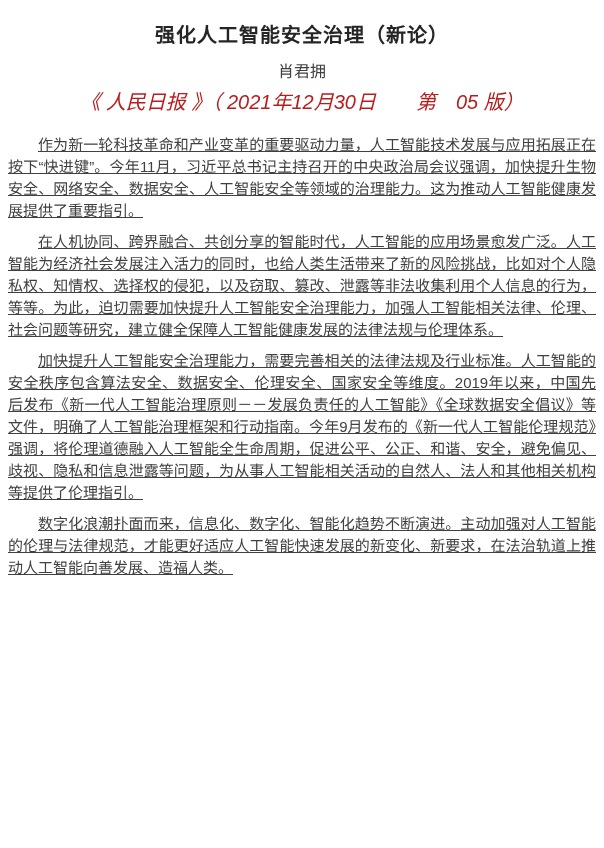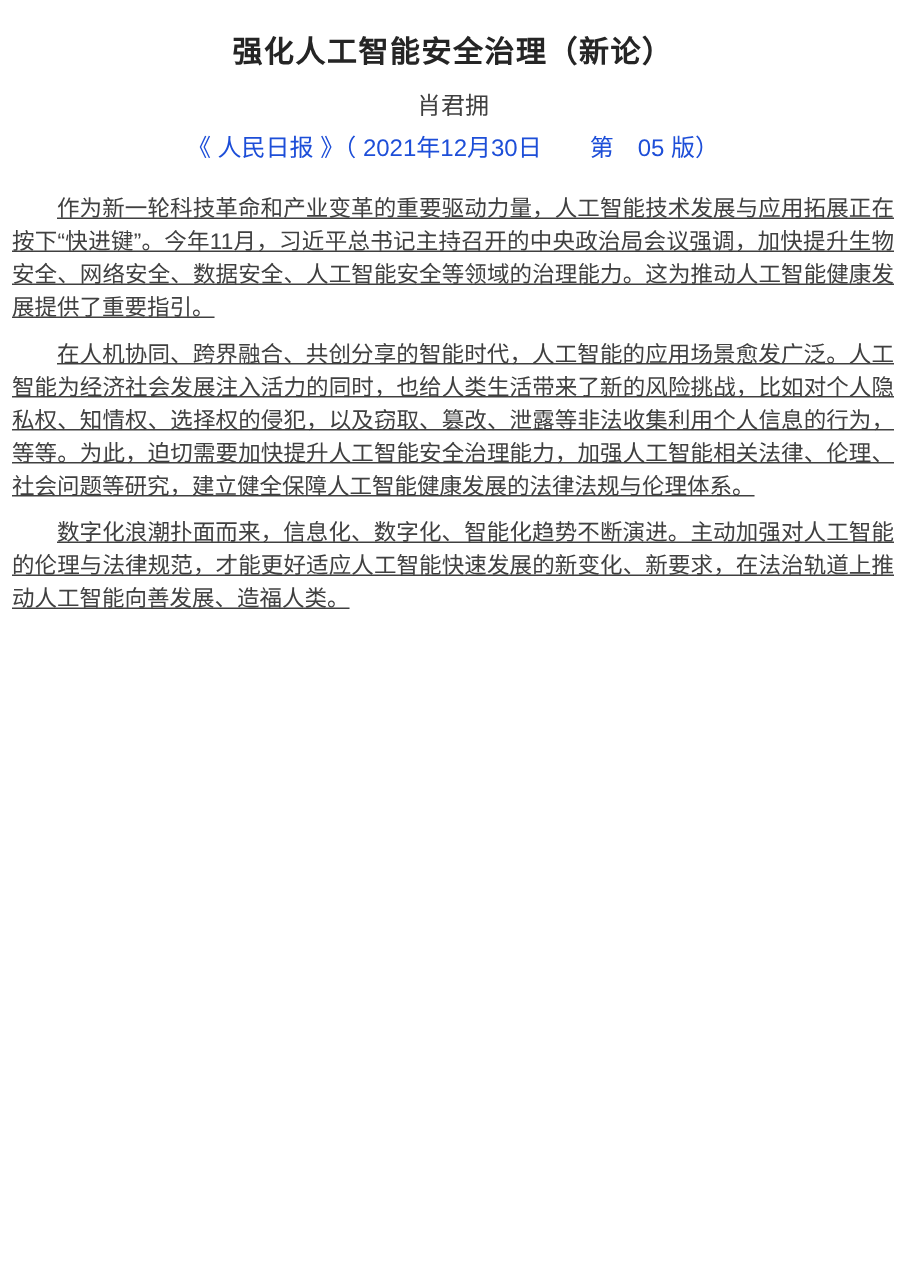--- a/index.html
+++ b/index.html
@@ -30,24 +30,25 @@
   }
   .byline {
     text-align: center;
     font-size: 16px;
     color: #404040;
     margin: 0 0 9px 0;
     line-height: 1.2;
   }
   .source-line {
     text-align: center;
-    font-size: 16px;
-    color: #1d4ed8;
+    font-size: 20px;
+    color: #b91c1c;
     margin: 0 0 20px 0;
     line-height: 1.2;
+    font-style: italic;
   }
   .para {
     margin: 0 0 9px 0;
     font-size: 15px;
     line-height: 22px;
     text-align: justify;
     text-justify: inter-ideograph;
     text-indent: 2em;
     color: #404040;
     text-decoration: underline;
@@ -61,18 +62,19 @@
   <h1 class="title">强化人工智能安全治理（新论）</h1>
 
   <div class="byline">肖君拥</div>
 
   <div class="source-line">《 人民日报 》（ 2021年12月30日　　第　05 版）</div>
 
   <p class="para">作为新一轮科技革命和产业变革的重要驱动力量，人工智能技术发展与应用拓展正在按下“快进键”。今年11月，习近平总书记主持召开的中央政治局会议强调，加快提升生物安全、网络安全、数据安全、人工智能安全等领域的治理能力。这为推动人工智能健康发展提供了重要指引。</p>
 
   <p class="para">在人机协同、跨界融合、共创分享的智能时代，人工智能的应用场景愈发广泛。人工智能为经济社会发展注入活力的同时，也给人类生活带来了新的风险挑战，比如对个人隐私权、知情权、选择权的侵犯，以及窃取、篡改、泄露等非法收集利用个人信息的行为，等等。为此，迫切需要加快提升人工智能安全治理能力，加强人工智能相关法律、伦理、社会问题等研究，建立健全保障人工智能健康发展的法律法规与伦理体系。</p>
 
+  <p class="para">加快提升人工智能安全治理能力，需要完善相关的法律法规及行业标准。人工智能的安全秩序包含算法安全、数据安全、伦理安全、国家安全等维度。2019年以来，中国先后发布《新一代人工智能治理原则－－发展负责任的人工智能》《全球数据安全倡议》等文件，明确了人工智能治理框架和行动指南。今年9月发布的《新一代人工智能伦理规范》强调，将伦理道德融入人工智能全生命周期，促进公平、公正、和谐、安全，避免偏见、歧视、隐私和信息泄露等问题，为从事人工智能相关活动的自然人、法人和其他相关机构等提供了伦理指引。</p>
 
 
 
   <p class="para">数字化浪潮扑面而来，信息化、数字化、智能化趋势不断演进。主动加强对人工智能的伦理与法律规范，才能更好适应人工智能快速发展的新变化、新要求，在法治轨道上推动人工智能向善发展、造福人类。</p>
 
 </div>
 
 </body></html>

